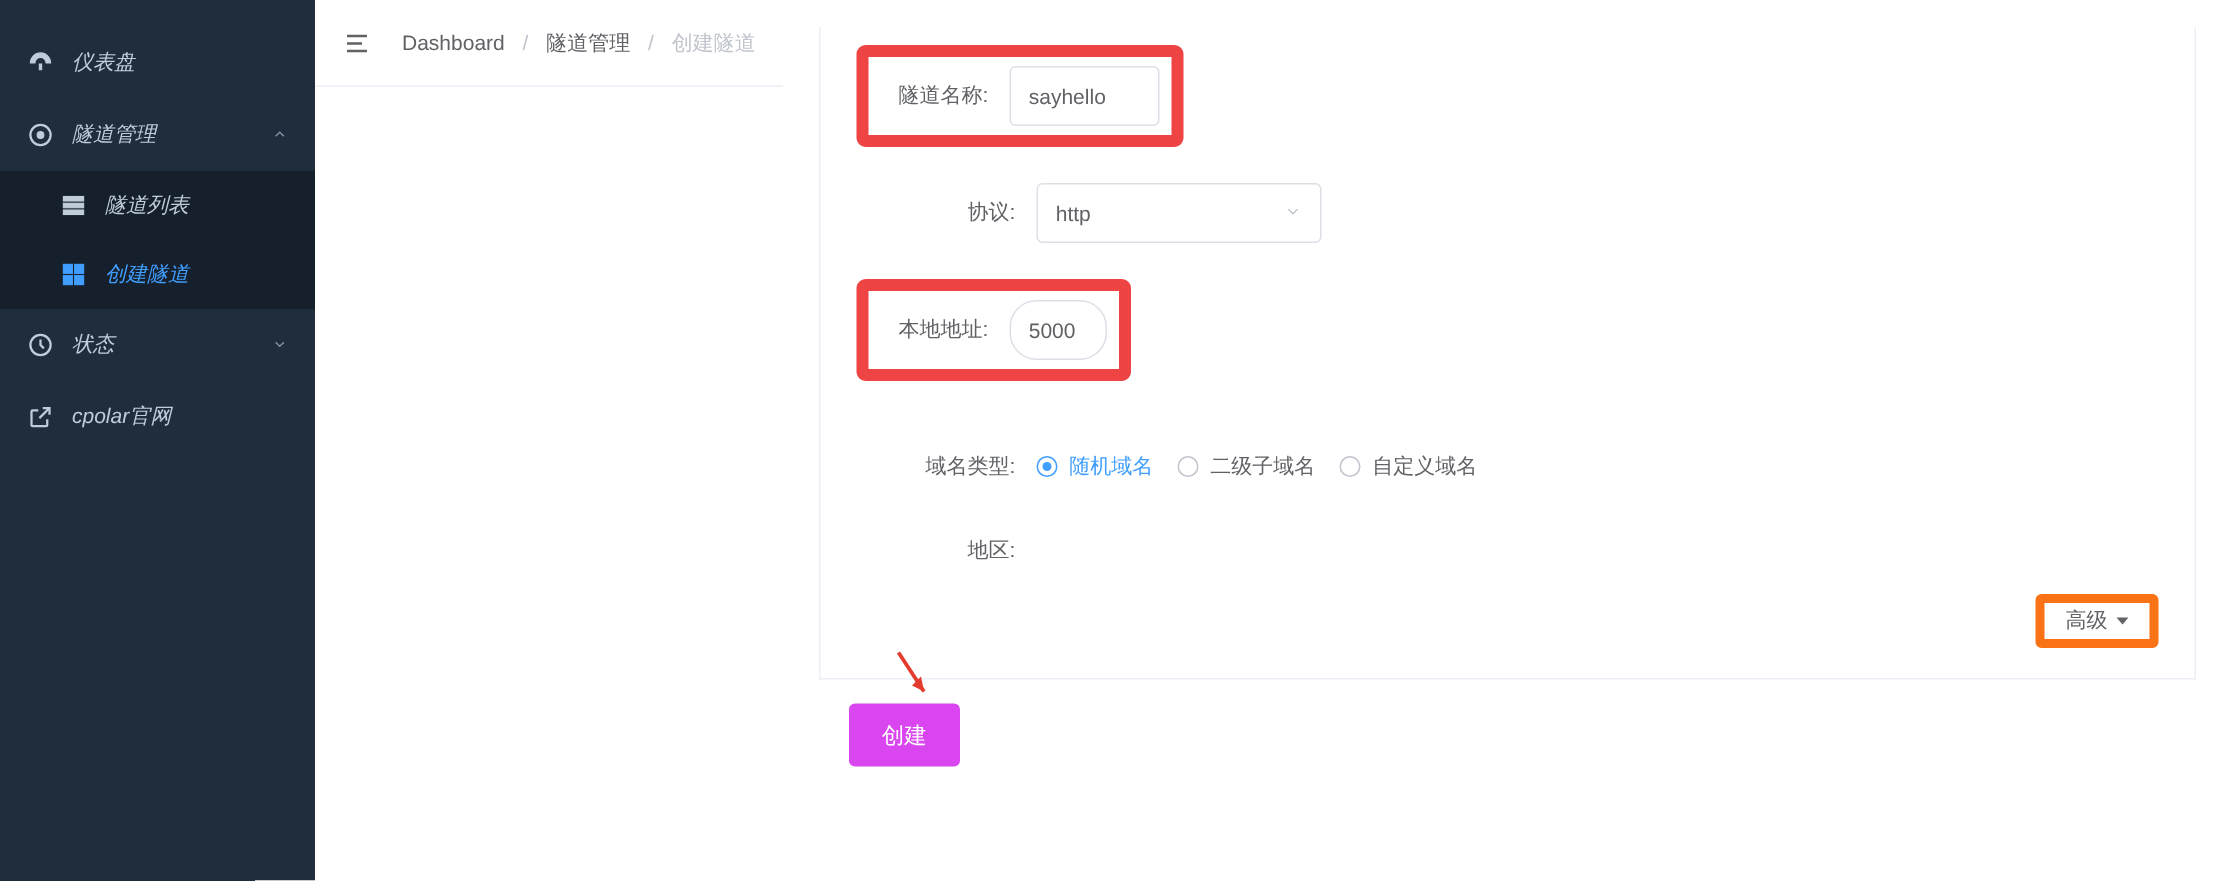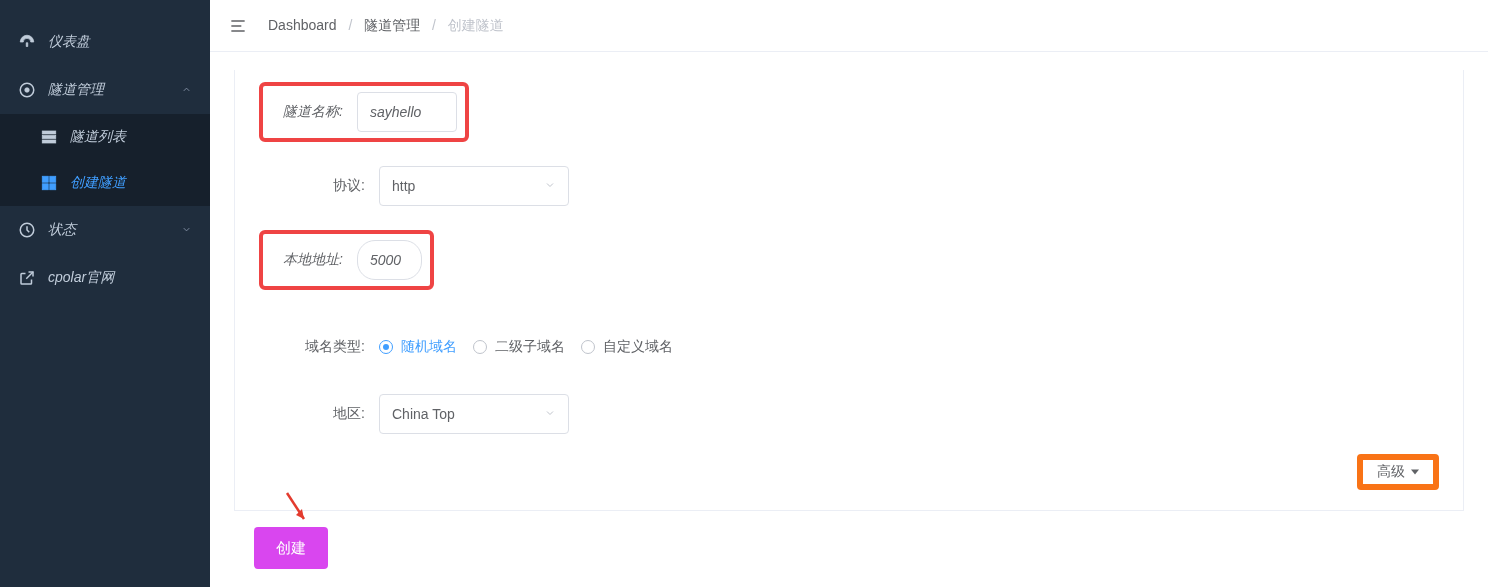--- a/index.html
+++ b/index.html
@@ -57,21 +57,21 @@
     right: 18px;
     top: 50%;
     transform: translateY(-50%);
   }
   .side-item .chev svg { width: 11px; height: 11px; stroke: #8492a6; fill:none; stroke-width:2;}
 
   
   .main {
     flex: 1;
     display: flex;
-    flex-direction: column;
+    flex-direction: row;
     background: #fff;
     justify-content: space-between;
   }
 
   
   .topbar {
     height: 58px;
     border-bottom: 1px solid #ebeef5;
     display: flex;
     align-items: center;
@@ -116,26 +116,25 @@
     align-items: center;
     background: #fff;
     color: #606266;
     font-size: 14px;
   }
   .input100 { width: 100px; }
   .input60  { width: 65px; border-radius: 18px; }
   .select190 { width: 190px; justify-content: space-between; }
   .sel-arrow svg { width: 12px; height: 12px; stroke:#c0c4cc; fill:none; stroke-width:2;}
   .highlight-red {
-    border: 4px solid #ef4444;
+    border: 8px solid #ef4444;
     border-radius: 6px;
     display: inline-flex;
     align-items: center;
     padding: 6px 8px;
-    font-style: italic;
   }
 
   
   .radio-group { display: flex; align-items: center; gap: 16px; }
   .radio { display: inline-flex; align-items: center; cursor: pointer; font-size:14px; color:#606266;}
   .radio .dot {
     width: 14px; height: 14px; border-radius: 50%;
     border: 1px solid #c0c4cc; margin-right: 8px;
     display:inline-flex; align-items:center; justify-content:center;
   }
@@ -306,28 +305,20 @@
           </span>
           <span class="radio">
             <span class="dot"></span>
             <span class="txt">自定义域名</span>
           </span>
         </span>
       </div>
 
       <div class="form-row" style="margin-top:14px">
         <span class="label">地区:</span>
-        <span class="control select190">
-          <span>China Top</span>
-          <span class="sel-arrow">
-            <svg viewBox="0 0 24 24">
-                <polyline points="6 9 12 15 18 9"></polyline>
-              </svg>
-          </span>
-        </span>
       </div>
 
       <div class="adv-row">
         <button class="adv-btn">
           <span>高级</span>
           <svg viewBox="0 0 10 10">
               <path d="M0 2 L5 8 L10 2 Z"></path>
             </svg>
         </button>
       </div>

